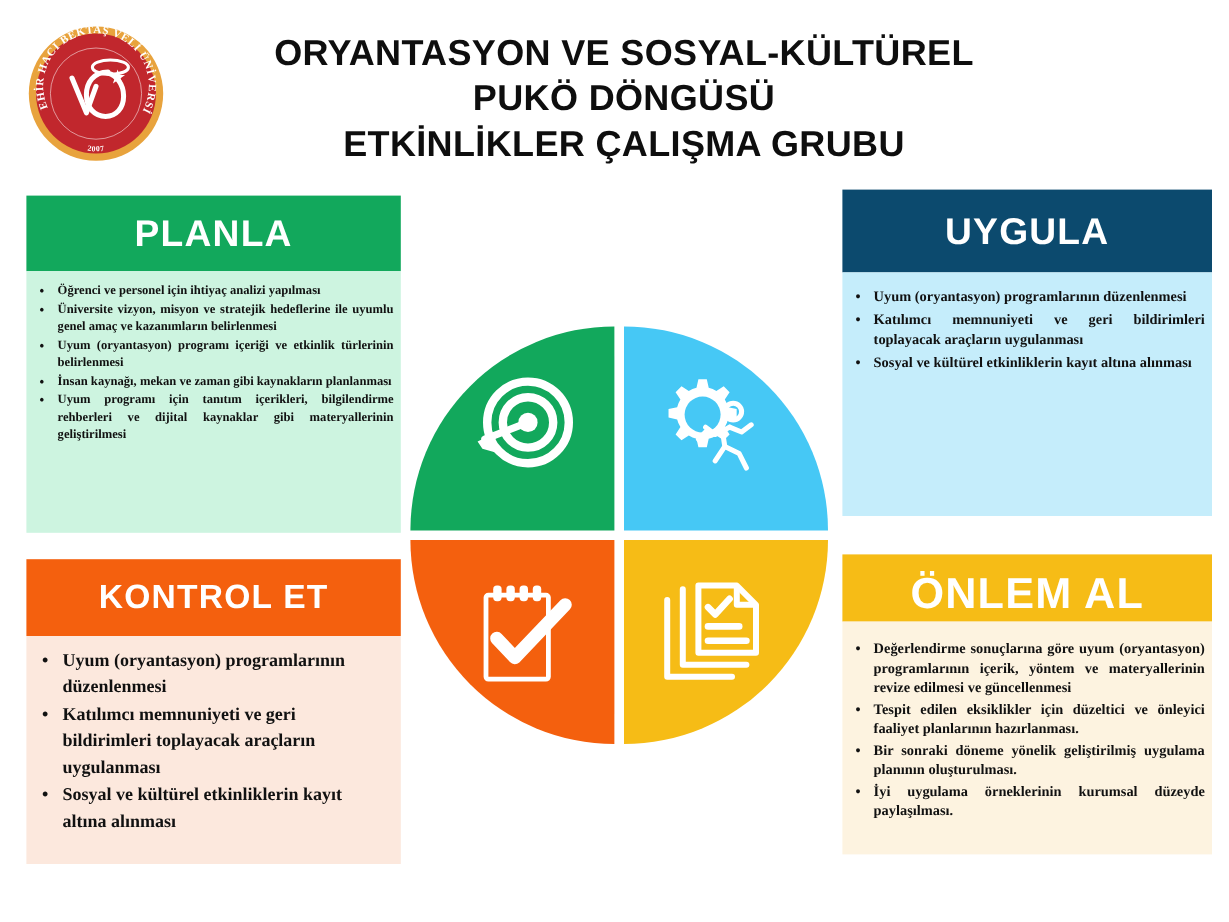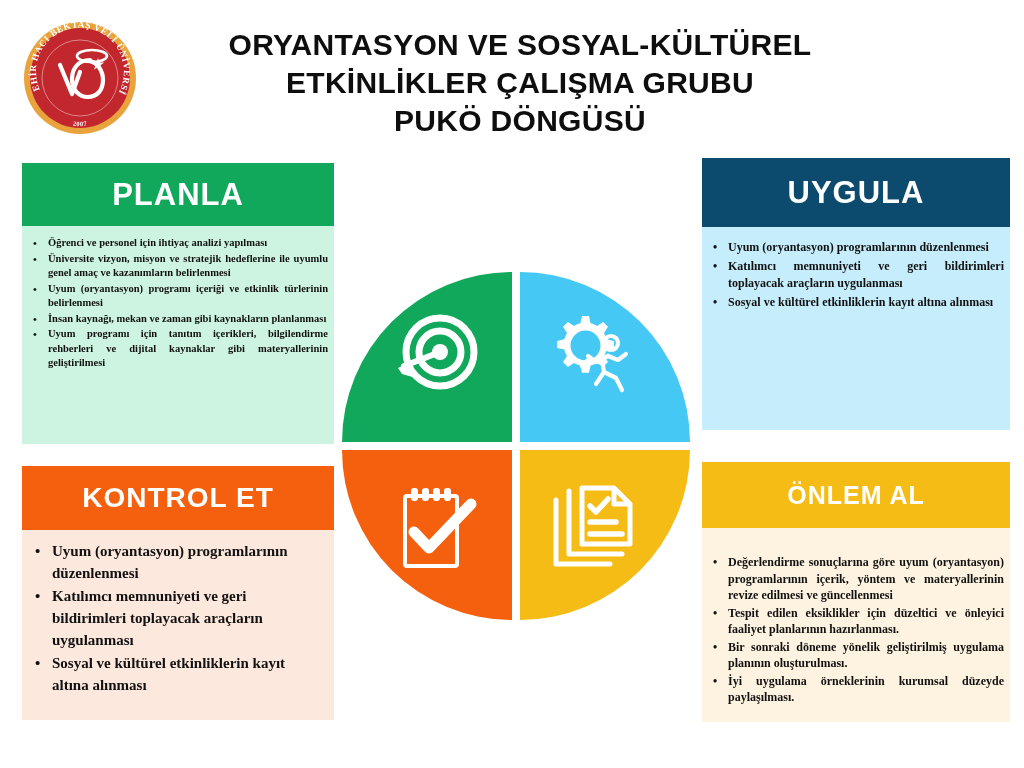--- a/index.html
+++ b/index.html
@@ -116,25 +116,25 @@
   #panel-kontrol .panel-body {
     height: 190px; background: #fce8dd; padding-top: 10px;
   }
   #panel-kontrol .panel-body ul { padding-left: 30px; padding-right: 12px; }
   #panel-kontrol li { font-size: 15px; line-height: 22px; margin-bottom: 1px; text-align: left; }
   #panel-kontrol li::before { font-size: 15px; left: -17px; }
 
   
   #panel-onlem { left: 702px; top: 462px; width: 308px; height: 260px; }
   #panel-onlem .panel-head {
-    height: 66px; line-height: 66px; font-size: 25px;
+    height: 56px; line-height: 66px; font-size: 36px;
     background: #f6bc16;
   }
   #panel-onlem .panel-body {
-    height: 194px; background: #fdf3e0; padding-top: 26px;
+    height: 194px; background: #fdf3e0; padding-top: 14px;
   }
   #panel-onlem li { font-size: 12px; line-height: 16.5px; margin-bottom: 1px; }
   #panel-onlem li::before { font-size: 12px; }
 
   
   #wheel {
     position: absolute;
     left: 342px; top: 272px;
     width: 348px; height: 348px;
   }
@@ -182,22 +182,22 @@
 
       <path d="M 38 45 L 50 74 L 58 52" fill="none" stroke="#ffffff" stroke-width="4.2" stroke-linecap="round" stroke-linejoin="round"></path>
       <path d="M 68 40 C 56 40 50 49 50 59 C 50 70 57 77 66 77 C 75 77 81 70 81 60 C 81 50 75 43 68 41" fill="none" stroke="#ffffff" stroke-width="4.2" stroke-linecap="round"></path>
       <ellipse cx="70" cy="36" rx="15" ry="6" fill="none" stroke="#ffffff" stroke-width="2.6"></ellipse>
       <polygon points="76,38 77.6,42.4 82.2,42.4 78.5,45.2 79.9,49.6 76,46.9 72.1,49.6 73.5,45.2 69.8,42.4 74.4,42.4" fill="#ffffff"></polygon>
     </svg>
   </div>
 
   <div id="title-block">
     <div class="title-line">ORYANTASYON VE SOSYAL-KÜLTÜREL</div>
+    <div class="title-line">PUKÖ DÖNGÜSÜ</div>
     <div class="title-line">ETKİNLİKLER ÇALIŞMA GRUBU</div>
-    <div class="title-line">PUKÖ DÖNGÜSÜ</div>
   </div>
 </div>
 
 <div class="panel" id="panel-planla">
   <div class="panel-head">PLANLA</div>
   <div class="panel-body">
     <ul>
       <li>Öğrenci ve personel için ihtiyaç analizi yapılması</li>
       <li>Üniversite vizyon, misyon ve stratejik hedeflerine ile uyumlu genel amaç ve kazanımların belirlenmesi</li>
       <li>Uyum (oryantasyon) programı içeriği ve etkinlik türlerinin belirlenmesi</li>

